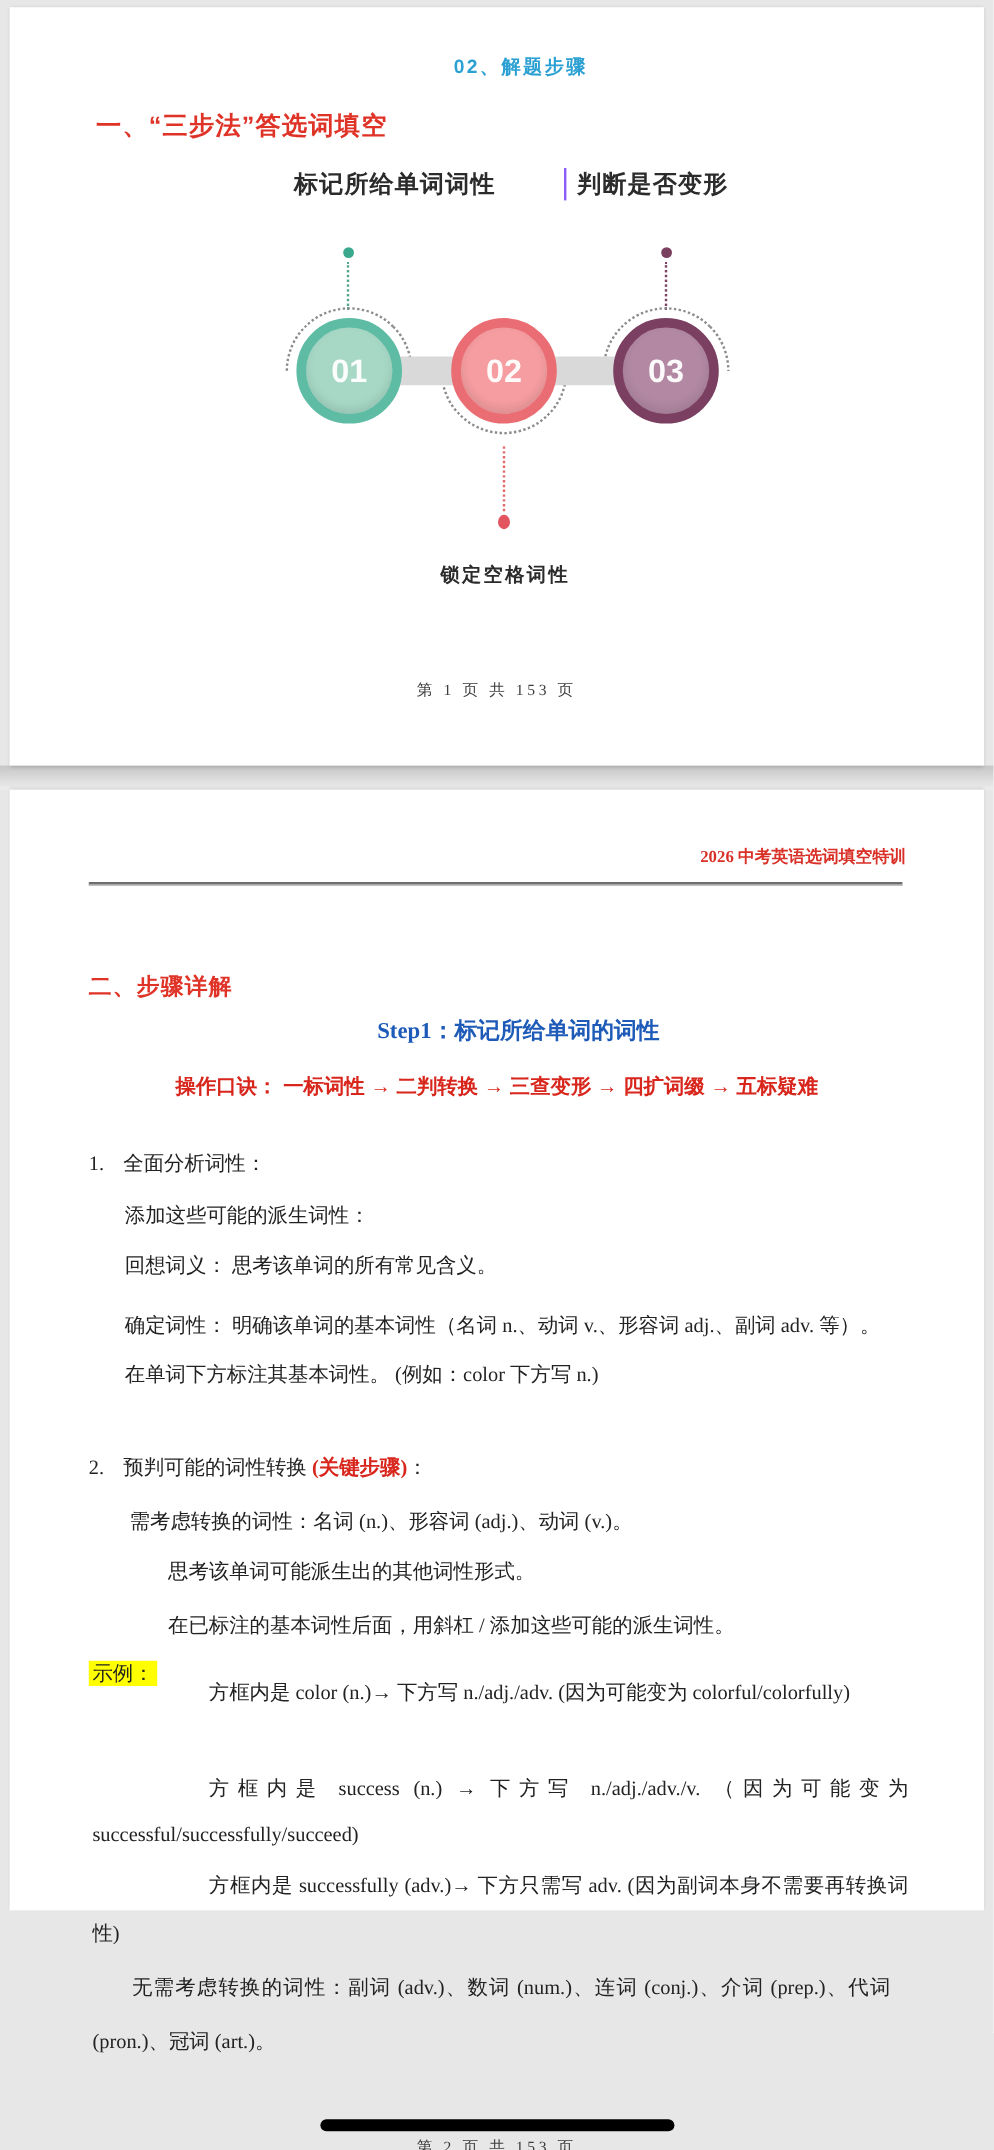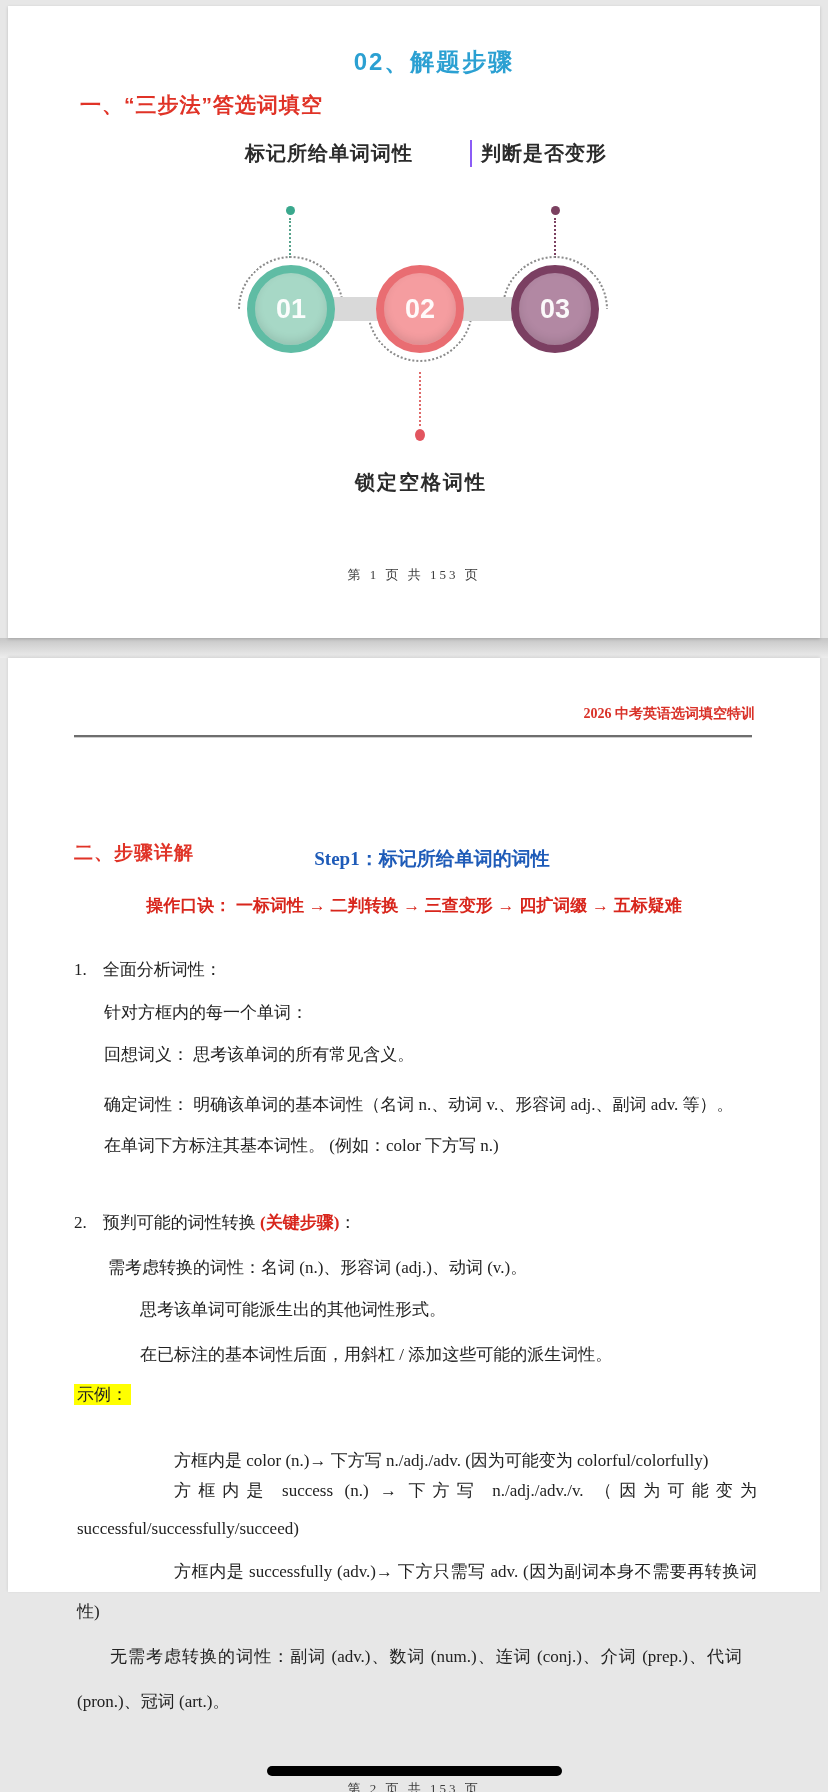--- a/index.html
+++ b/index.html
@@ -12,27 +12,27 @@
   .page{position:absolute;left:8px;width:812px;background:#ffffff;}
   #page1{top:6px;height:632px;box-shadow:0 1px 3px rgba(0,0,0,.18);}
   #page2{top:658px;height:934px;box-shadow:0 -1px 3px rgba(0,0,0,.12);}
   .page-gap{position:absolute;top:638px;left:0;width:828px;height:20px;
     background:linear-gradient(#c6c6c6,#ededed);}
   .abs{position:absolute;}
   .sans{font-family:"Liberation Sans","DejaVu Sans",sans-serif;}
 
   
   .doc-title{top:40px;left:0;right:0;text-align:center;padding-left:40px;
-    font-weight:bold;font-size:24px;letter-spacing:2px;color:#2ba0d2;}
+    font-weight:bold;font-size:16px;letter-spacing:2px;color:#2ba0d2;}
   .p1-heading{top:85px;left:72px;font-weight:bold;font-size:21px;color:#e03327;letter-spacing:1px;}
   .top-label{top:134px;font-weight:bold;font-size:20px;color:#2b2b2b;letter-spacing:1px;}
   .top-label-left{left:237px;}
   .top-label-right{left:462px;border-left:2px solid #8b5cf6;padding-left:9px;}
   .bottom-label{top:463px;left:0;right:0;text-align:center;padding-left:14px;
-    font-weight:bold;font-size:20px;color:#2b2b2b;letter-spacing:2px;}
+    font-weight:bold;font-size:16px;color:#2b2b2b;letter-spacing:2px;}
 
   .dot{position:absolute;border-radius:50%;}
   .dot-teal{width:9px;height:9px;background:#3aa88d;left:278px;top:200px;}
   .dot-plum{width:9px;height:9px;background:#7b4060;left:543px;top:200px;}
   .dot-red{width:10px;height:12px;background:#e2555f;left:407px;top:423px;}
   .vline{position:absolute;width:0;}
   .vline-1{left:281px;top:212px;height:40px;border-left:2px dotted #57a38c;}
   .vline-3{left:546px;top:212px;height:40px;border-left:2px dotted #7b4060;}
   .vline-2{left:411px;top:366px;height:54px;border-left:2px dotted #e06a6a;}
 
@@ -58,21 +58,21 @@
   .c3{left:503px;background:#b288a3;border:8px solid #7b3f62;}
 
   .footer{left:0;right:0;text-align:center;font-size:13px;color:#3c3c3c;letter-spacing:3px;}
   .footer1{top:560px;}
   .footer2{top:1090px;margin-top:32px;}
 
   
   .p2-header{top:47px;right:65px;font-weight:bold;font-size:14px;color:#d93128;}
   .header-rule{top:77px;left:66px;width:678px;height:2px;background:#6e6e6e;
     border-bottom:1px solid #cfcfcf;}
-  .p2-heading{top:151px;left:66px;font-weight:bold;font-size:19px;color:#e03327;letter-spacing:1px;margin-top:31px;}
+  .p2-heading{top:151px;left:66px;font-weight:bold;font-size:19px;color:#e03327;letter-spacing:1px;}
   .step-title{top:188px;left:0;right:0;text-align:center;font-weight:bold;font-size:19px;color:#1e5bb8;margin-left:36px;}
   .mnemonic{top:236px;left:0;right:0;text-align:center;font-weight:bold;font-size:17px;color:#d8261c;}
 
   .bodyline{position:absolute;font-size:17px;color:#222;white-space:nowrap;}
   .listnum{display:inline-block;margin-right:16px;}
   .red-inline{color:#d8261c;font-weight:bold;}
   .hl-yellow{background:#ffff00;padding:1px 3px;margin-top:16px;}
   .example-p{position:absolute;left:69px;width:680px;font-size:17px;color:#222;
     text-indent:97px;text-align:justify;line-height:38px;margin:0;}
   .noconv-p{position:absolute;left:69px;width:665px;font-size:17px;color:#222;
@@ -121,37 +121,37 @@
   <div class="abs p2-header">2026 中考英语选词填空特训</div>
   <div class="abs header-rule"></div>
 
   <div class="abs p2-heading sans">二、步骤详解</div>
   <div class="abs step-title">Step1：标记所给单词的词性</div>
   <div class="abs mnemonic sans">操作口诀： 一标词性 → 二判转换 → 三查变形 → 四扩词缀 → 五标疑难</div>
 
   <div class="bodyline" style="top:300px;left:66px;">
     <span class="listnum">1.</span><span>全面分析词性：</span>
   </div>
-  <div class="bodyline" style="top:343px;left:96px;">针对方框内的每一个单词：</div>
+  <div class="bodyline" style="top:343px;left:96px;">添加这些可能的派生词性：</div>
   <div class="bodyline" style="top:385px;left:96px;">回想词义： 思考该单词的所有常见含义。</div>
   <div class="bodyline" style="top:435px;left:96px;">确定词性： 明确该单词的基本词性（名词 n.、动词 v.、形容词 adj.、副词 adv. 等）。</div>
   <div class="bodyline" style="top:476px;left:96px;">在单词下方标注其基本词性。 (例如：color 下方写 n.)</div>
 
   <div class="bodyline" style="top:553px;left:66px;">
     <span class="listnum">2.</span><span>预判可能的词性转换 </span><span class="red-inline">(关键步骤)</span><span>：</span>
   </div>
   <div class="bodyline" style="top:598px;left:100px;">需考虑转换的词性：名词 (n.)、形容词 (adj.)、动词 (v.)。</div>
   <div class="bodyline" style="top:640px;left:132px;">思考该单词可能派生出的其他词性形式。</div>
   <div class="bodyline" style="top:685px;left:132px;">在已标注的基本词性后面，用斜杠 / 添加这些可能的派生词性。</div>
 
   <div class="bodyline" style="top:725px;left:66px;">
     <span class="hl-yellow">示例：</span>
   </div>
 
-  <p class="example-p" style="top:784px;">方框内是 color (n.)→ 下方写 n./adj./adv. (因为可能变为 colorful/colorfully)</p>
+  <p class="example-p" style="top:734px;">方框内是 color (n.)→ 下方写 n./adj./adv. (因为可能变为 colorful/colorfully)</p>
   <p class="example-p" style="top:814px;">方框内是 success (n.) → 下方写 n./adj./adv./v. （因为可能变为 successful/successfully/succeed)</p>
   <p class="example-p" style="top:894px;line-height:40px;">方框内是 successfully (adv.)→ 下方只需写 adv. (因为副词本身不需要再转换词性)</p>
 
   <p class="noconv-p" style="top:976px;">无需考虑转换的词性：副词 (adv.)、数词 (num.)、连词 (conj.)、介词 (prep.)、代词 (pron.)、冠词 (art.)。</p>
 
   <div class="abs footer footer2">第 2 页 共 153 页</div>
 </div>
 
 <div class="home-indicator"></div>
 

